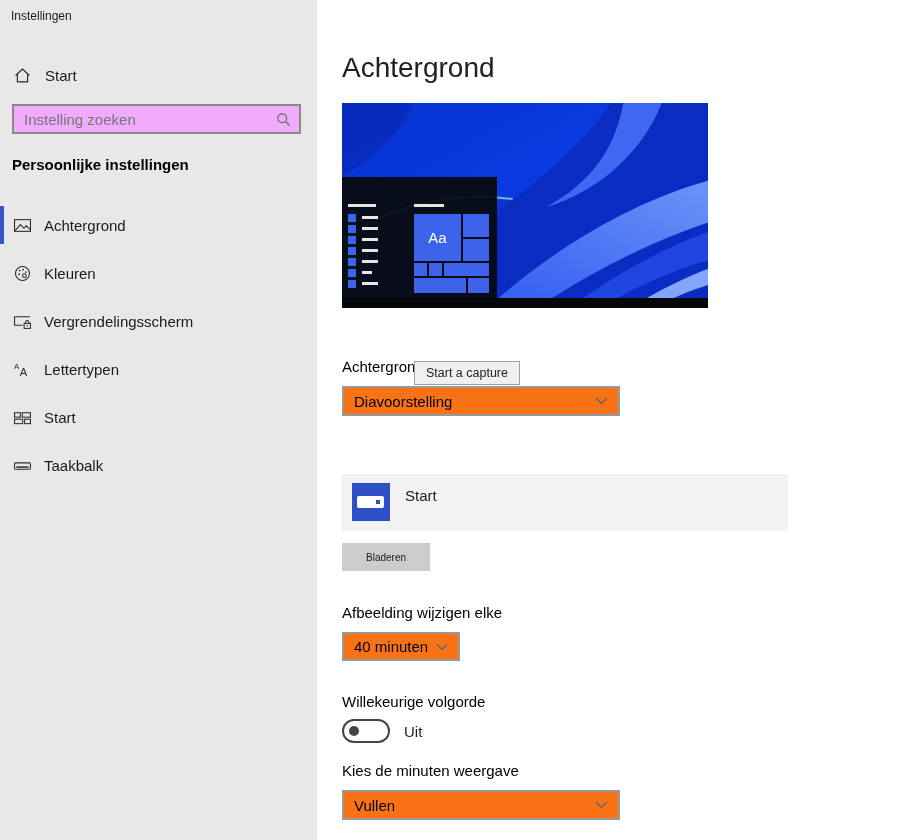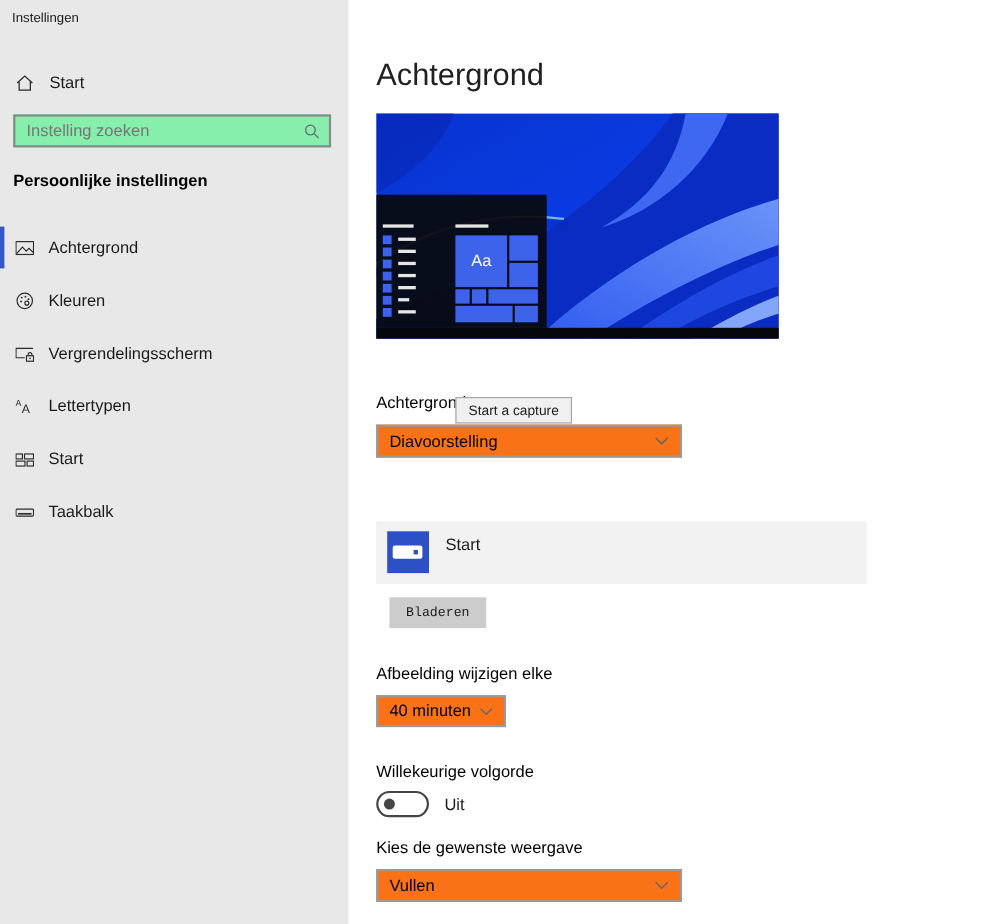--- a/index.html
+++ b/index.html
@@ -7,21 +7,21 @@
     position:relative;width:910px;height:840px;overflow:hidden;
     font-family:"Liberation Sans",sans-serif;color:#1b1b1b;background:#ffffff;
   }
   
   .sidebar{position:absolute;left:0;top:0;width:317px;height:840px;background:#e8e8e8;}
   .win-title{position:absolute;left:11px;top:9px;font-size:12px;color:#1b1b1b;}
   .home-row{position:absolute;left:0;top:60px;width:100%;height:30px;display:flex;align-items:center;}
   .home-row .ic{margin-left:14px;display:flex;}
   .home-row .lbl{margin-left:14px;font-size:15px;}
   .search-box{position:absolute;left:12px;top:104px;width:289px;height:30px;box-sizing:border-box;
-    border:2px solid #8a8a8a;background:#86efac;display:flex;align-items:center;padding:0 8px;}
+    border:2px solid #8a8a8a;background:#f0abfc;display:flex;align-items:center;padding:0 8px;}
   .search-box input{flex:1;border:none;outline:none;background:transparent;font-size:15px;color:#222;
     font-family:"Liberation Sans",sans-serif;}
   .search-box input::placeholder{color:#767676;}
   .section-heading{position:absolute;left:12px;top:156px;font-size:15px;font-weight:bold;color:#000;}
   .nav{position:absolute;left:0;top:201px;width:100%;}
   .nav-item{height:48px;display:flex;align-items:center;position:relative;}
   .nav-item.selected::before{content:"";position:absolute;left:0;top:5px;bottom:5px;width:4px;background:#3556c5;}
   .nav-item .ic{margin-left:14px;width:17px;display:flex;justify-content:center;}
   .nav-item .lbl{margin-left:13px;font-size:15px;}
   
@@ -39,22 +39,22 @@
   .tooltip{position:absolute;left:97px;top:361px;background:#f0f0f0;border:1px solid #a0a0a0;
     padding:4px 11px;font-size:12.5px;color:#222;z-index:5;white-space:nowrap;}
   .dropdown{position:absolute;box-sizing:border-box;height:30px;border:2px solid #999;background:#f97316;
     display:flex;align-items:center;justify-content:space-between;padding:0 10px;font-size:15px;color:#000;}
   .album-row{position:absolute;left:25px;top:474px;width:446px;height:57px;background:#f2f2f2;}
   .folder-tile{position:absolute;left:10px;top:9px;width:38px;height:38px;background:#2d50c6;}
   .folder-bar{position:absolute;left:5px;top:13px;width:27px;height:12px;background:#fff;border-radius:2px;}
   .folder-dot{position:absolute;right:4px;top:4px;width:4px;height:4px;background:#2d50c6;}
   .album-name{position:absolute;left:63px;top:13px;font-size:15px;color:#1b1b1b;}
   .btn{position:absolute;left:25px;top:543px;width:88px;height:28px;background:#cccccc;border:none;
-    font-size:12px;color:#1b1b1b;display:flex;align-items:center;justify-content:center;
-    font-family:Liberation Mono, monospace;margin-left:12px;}
+    font-size:10px;color:#1b1b1b;display:flex;align-items:center;justify-content:center;
+    font-family:Liberation Sans, sans-serif;}
   .toggle-row{position:absolute;left:25px;top:719px;display:flex;align-items:center;}
   .toggle{width:44px;height:20px;border:2px solid #454545;border-radius:12px;position:relative;background:#fff;box-sizing:content-box;}
   .knob{position:absolute;left:5px;top:5px;width:10px;height:10px;border-radius:50%;background:#454545;}
   .toggle-state{margin-left:14px;font-size:15px;}
   .chev{flex:0 0 auto;display:flex;}
 </style>
 </head>
 <body>
 
 <div id="app">
@@ -255,21 +255,21 @@
 
     <div class="field-label" style="left:25px;top:693px;">Willekeurige volgorde</div>
 
     <div class="toggle-row">
       <div class="toggle">
           <div class="knob"></div>
         </div>
       <div class="toggle-state">Uit</div>
     </div>
 
-    <div class="field-label" style="left:25px;top:762px;">Kies de gewenste weergave</div>
+    <div class="field-label" style="left:25px;top:762px;">Kies de minuten weergave</div>
 
     <div class="dropdown" style="left:25px;top:790px;width:278px;">
       <span>Vullen</span>
       <span class="chev">
         <svg width="13" height="8" viewBox="0 0 13 8" fill="none" stroke="#666" stroke-width="1.4">
           <path d="M1 1 L6.5 6.5 L12 1"></path>
         </svg>
       </span>
     </div>
 

